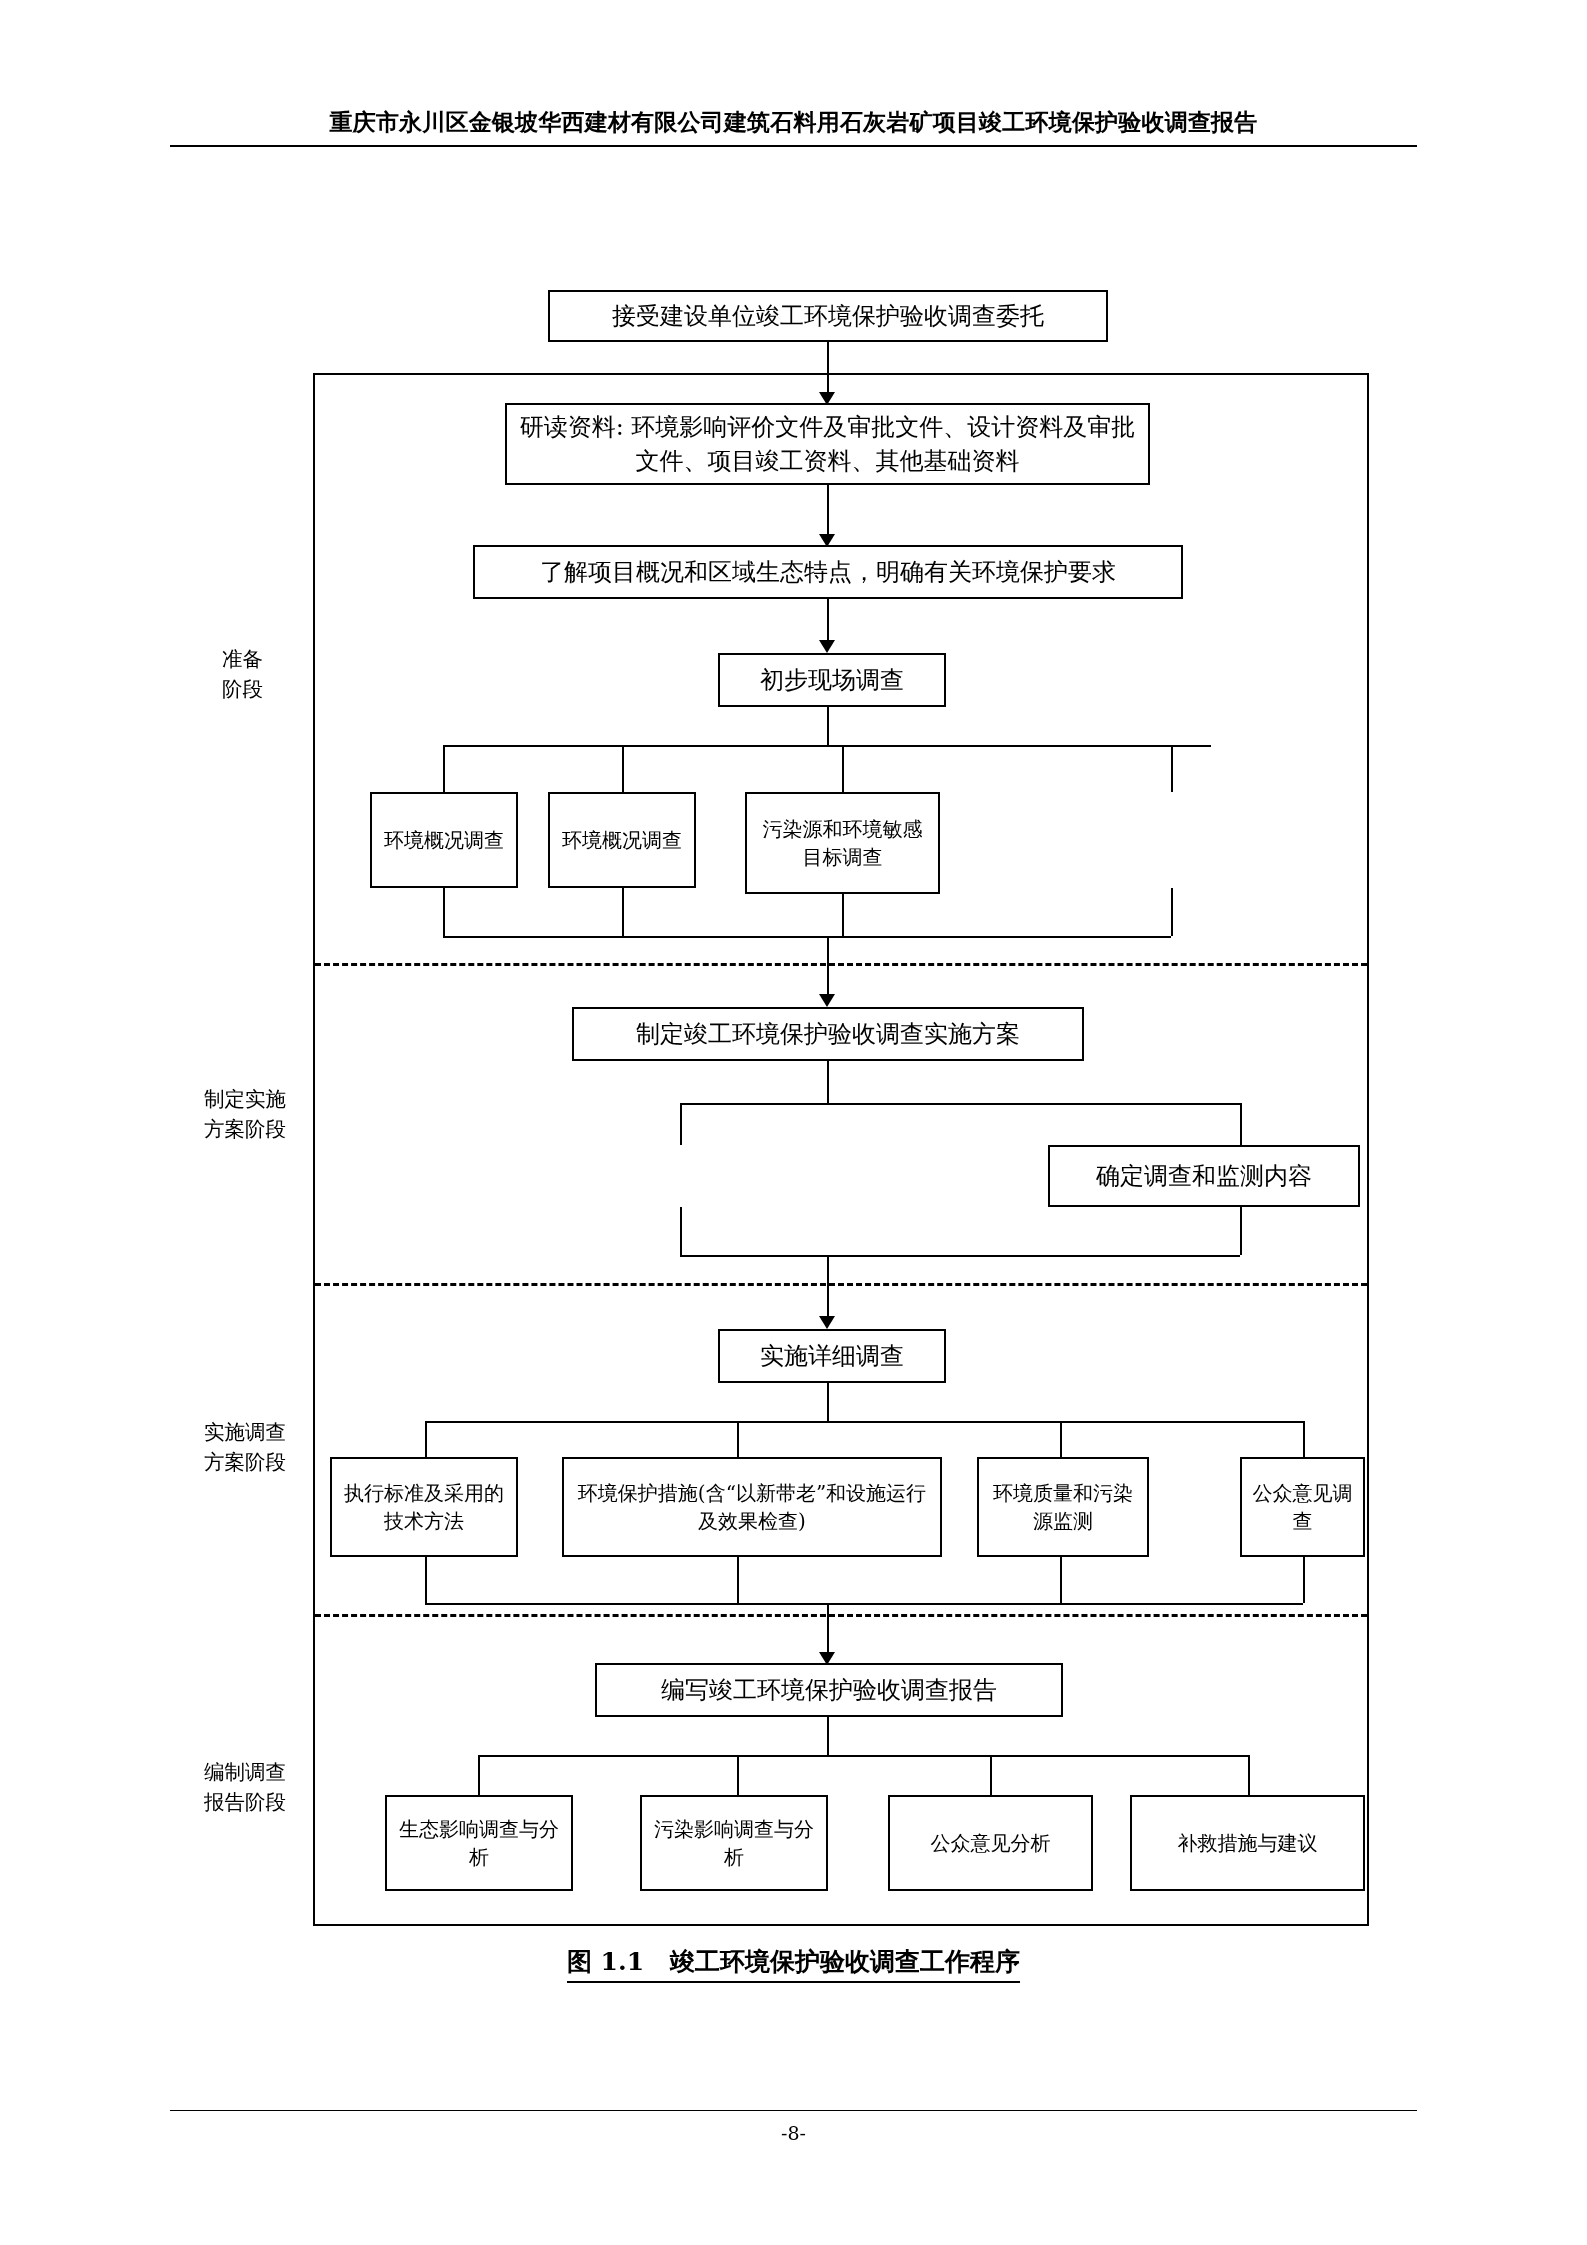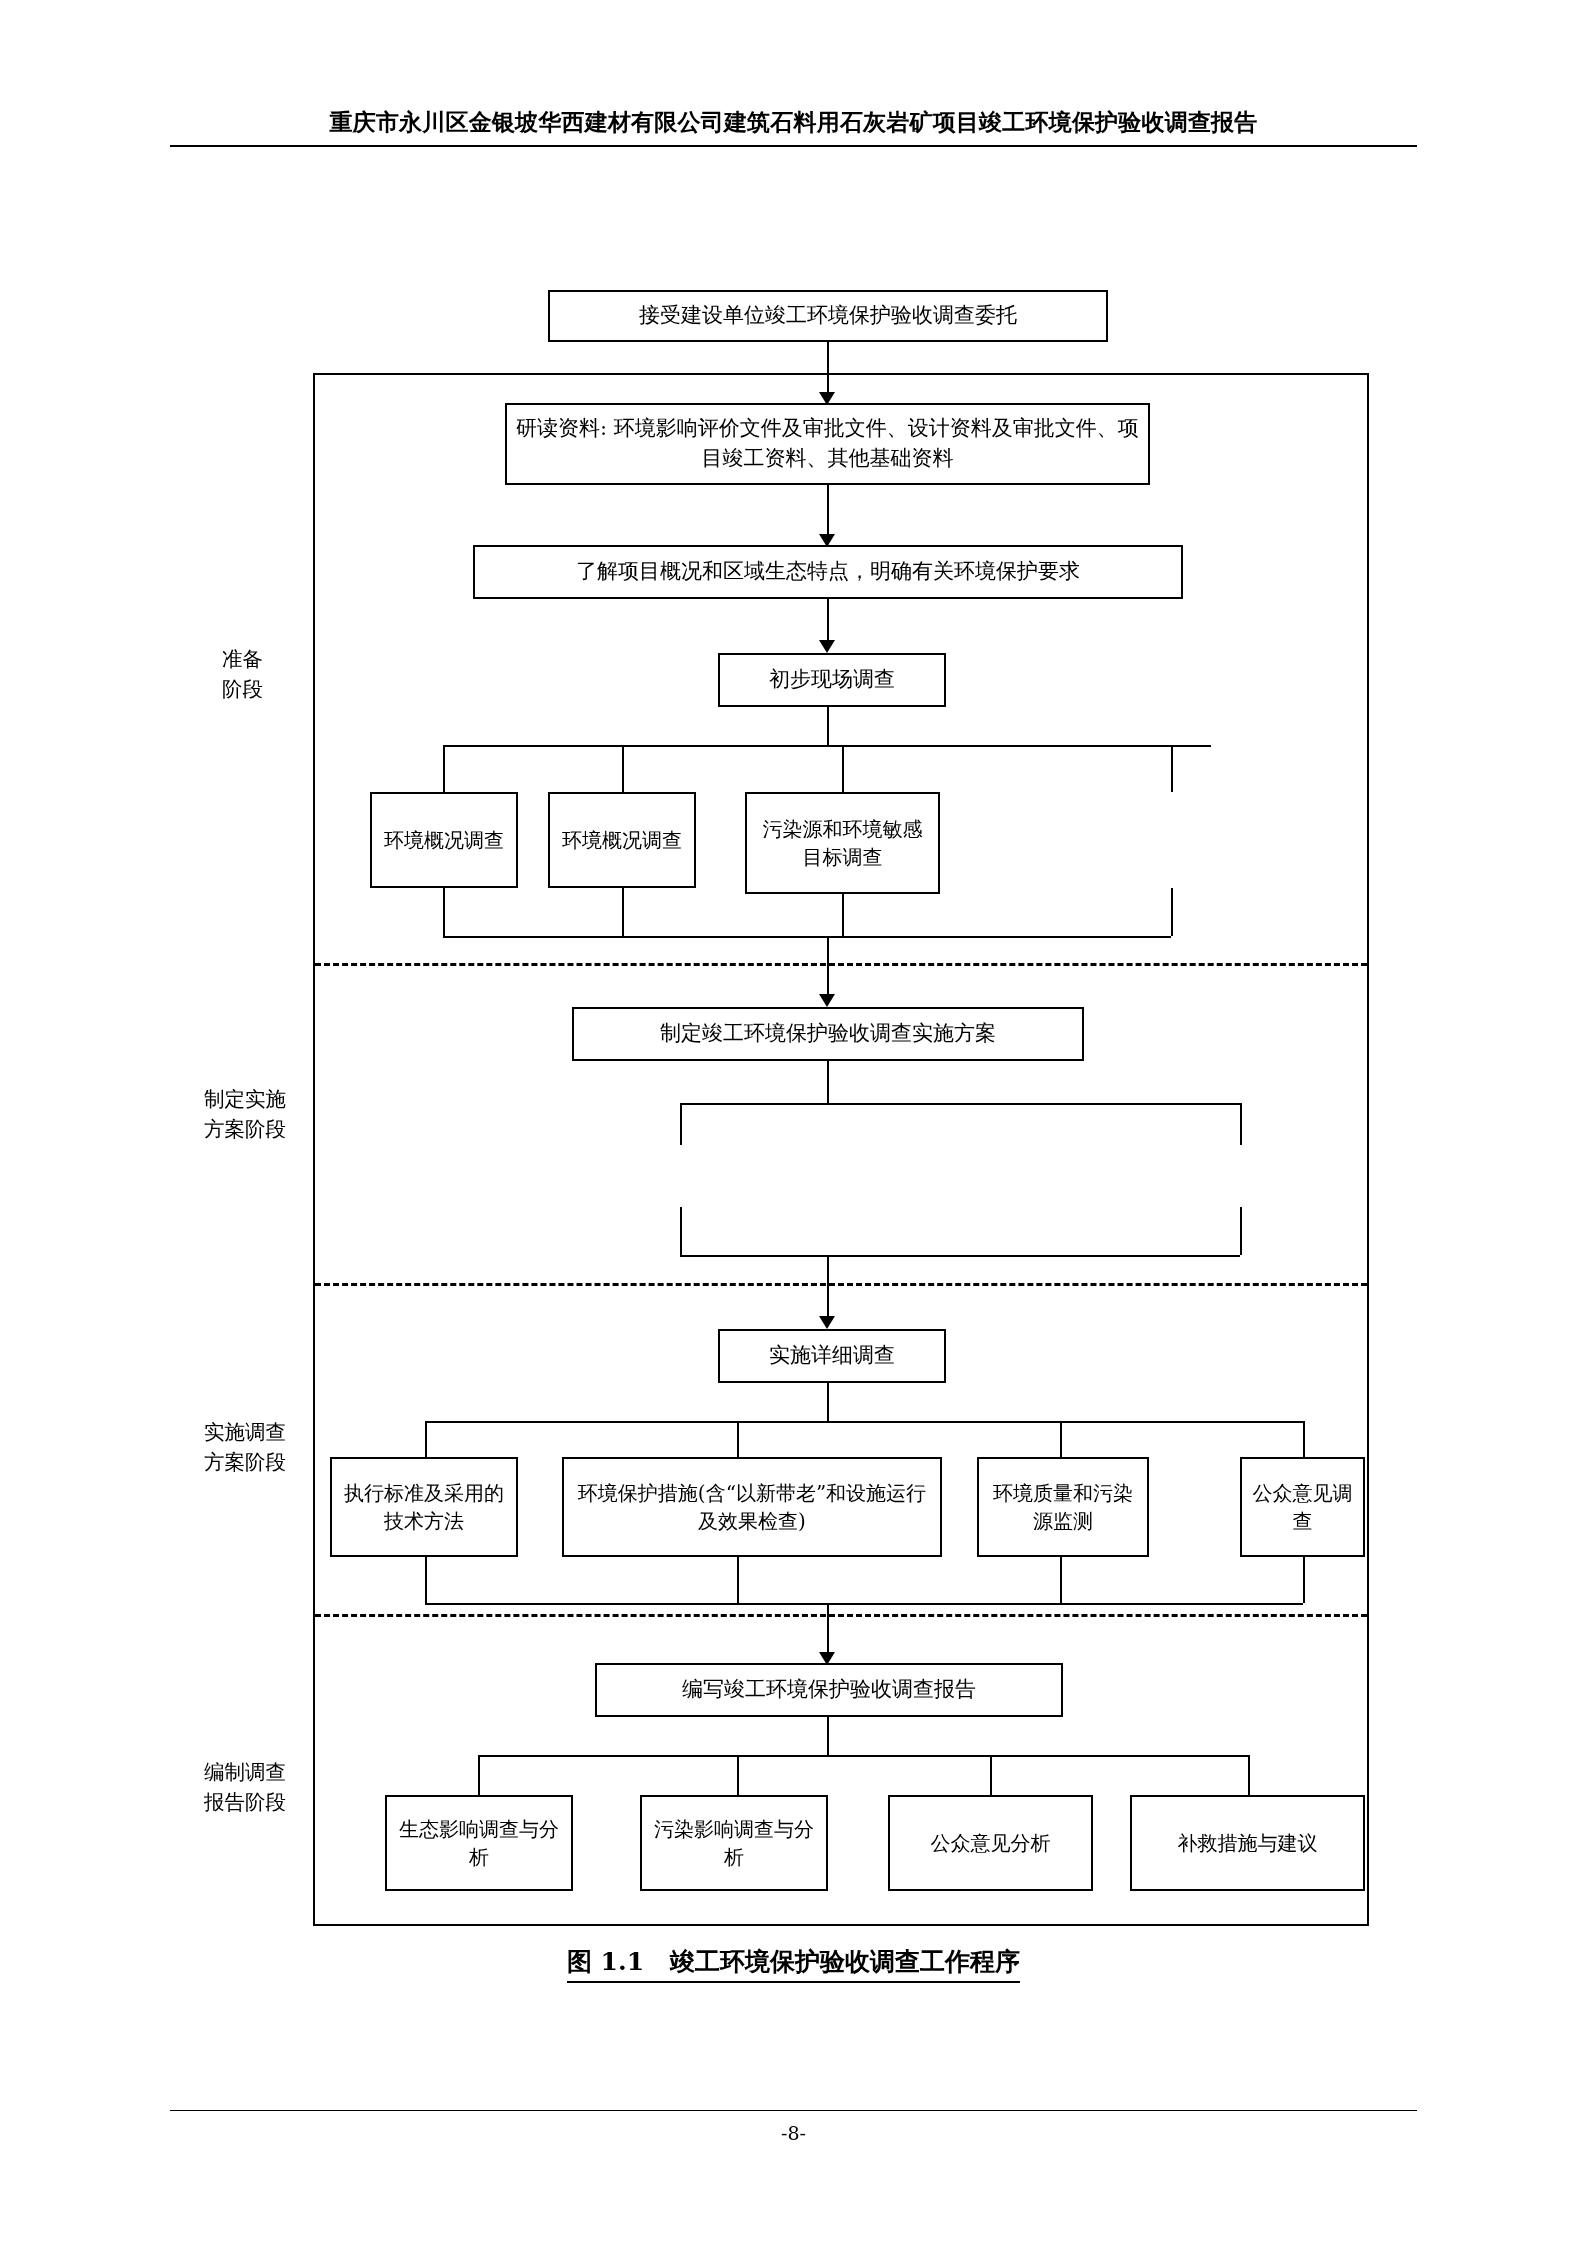--- a/index.html
+++ b/index.html
@@ -85,21 +85,21 @@
   
   .node {
     position: absolute;
     box-sizing: border-box;
     border: 2.4px solid #000;
     background: #fff;
     display: flex;
     align-items: center;
     justify-content: center;
     text-align: center;
-    font-size: 21px;
+    font-size: 24px;
     line-height: 1.42;
     padding: 2px 6px;
     z-index: 5;
   }
   .node.small { font-size: 20px; }
 
   
   .stage-label {
     position: absolute;
     font-size: 20.5px;
@@ -211,20 +211,21 @@
   <div class="vline" style="left:827px; top:936px; height:66px;"></div>
   <div class="arrow" style="left:819px; top:994px;"></div>
 
   <div class="node" style="left:572px; top:1007px; width:512px; height:54px;">制定竣工环境保护验收调查实施方案</div>
 
   <div class="vline" style="left:827px; top:1061px; height:42px;"></div>
   <div class="hline" style="left:680px; top:1103px; width:560px;"></div>
   <div class="vline" style="left:680px; top:1103px; height:42px;"></div>
   <div class="vline" style="left:1240px; top:1103px; height:42px;"></div>
 
+  <div class="node" style="left:1048px; top:1145px; width:312px; height:62px;">确定调查和监测内容</div>
 
   <div class="vline" style="left:680px; top:1207px; height:48px;"></div>
   <div class="vline" style="left:1240px; top:1207px; height:48px;"></div>
   <div class="hline" style="left:680px; top:1255px; width:560px;"></div>
   <div class="vline" style="left:827px; top:1255px; height:70px;"></div>
   <div class="arrow" style="left:819px; top:1316px;"></div>
 
   <div class="node" style="left:718px; top:1329px; width:228px; height:54px;">实施详细调查</div>
 
   <div class="vline" style="left:827px; top:1383px; height:38px;"></div>

